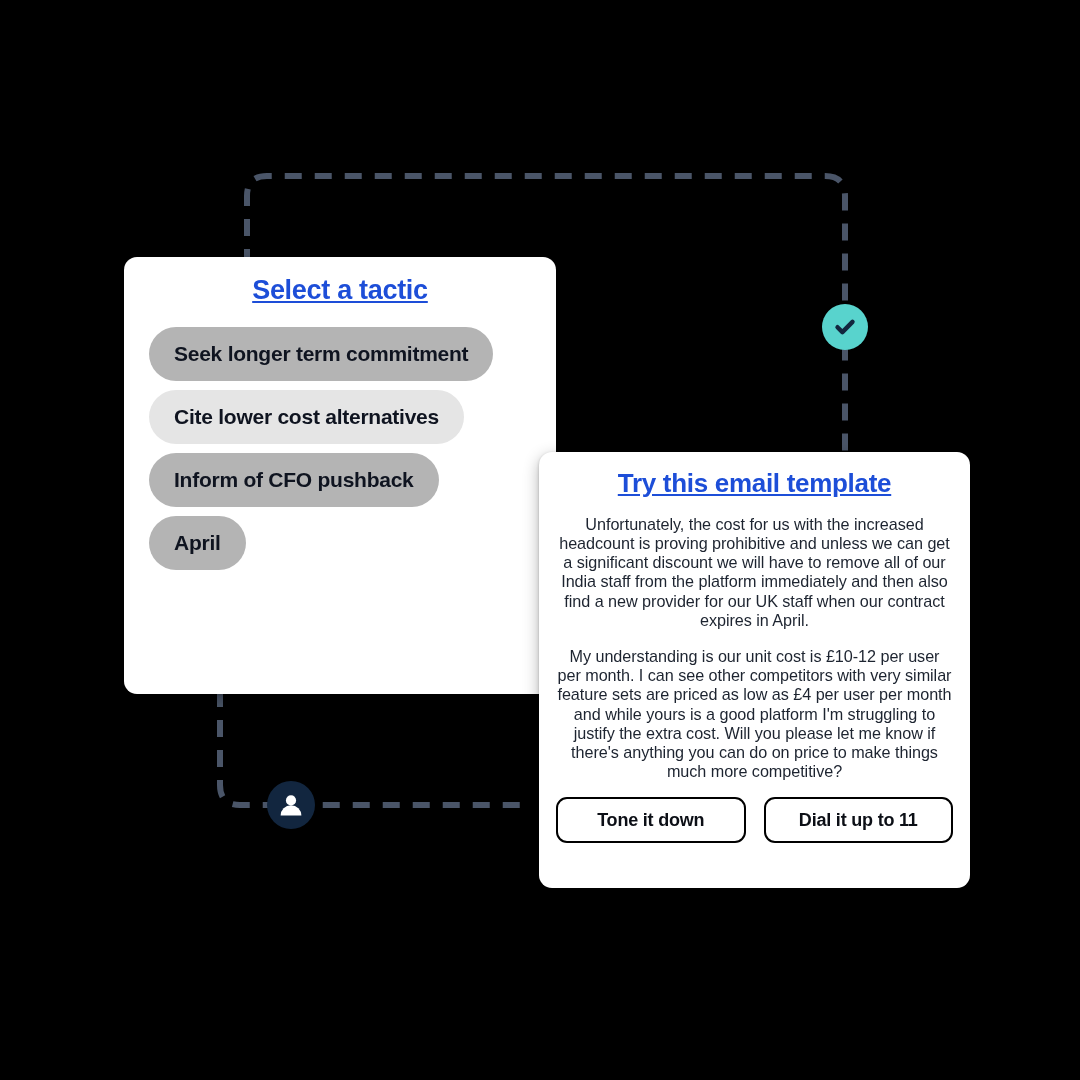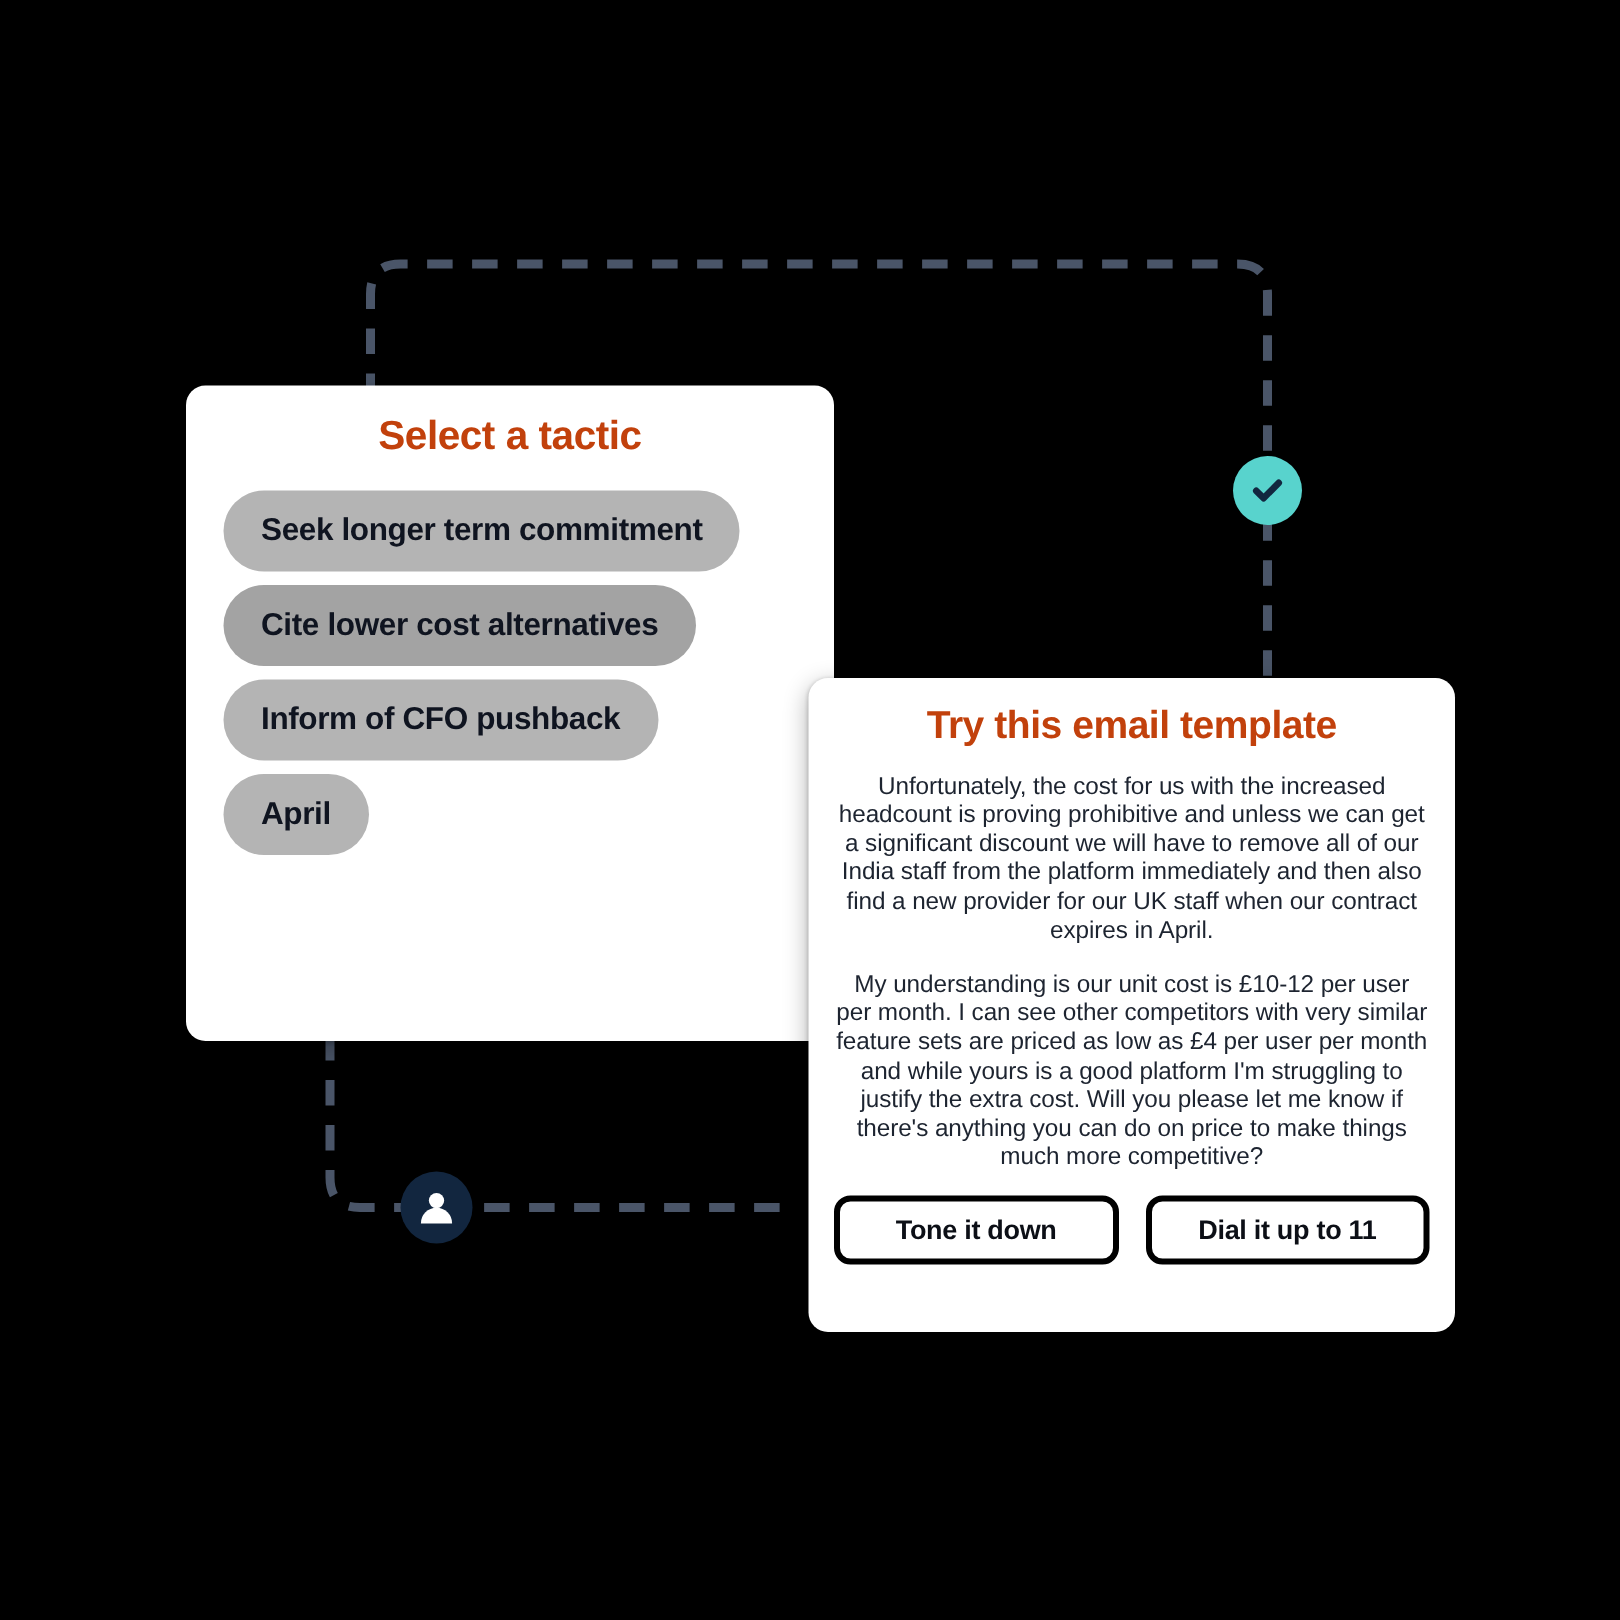--- a/index.html
+++ b/index.html
@@ -80,24 +80,25 @@
     padding: 17px 17px 14px 17px;
     display: flex;
     flex-direction: column;
     margin-left: 15px;
   }
 
   
   .card-title {
     font-size: 27px;
     font-weight: bold;
-    color: #c2410c;
+    color: #1d4ed8;
     text-align: center;
     letter-spacing: -0.3px;
     line-height: 1.15;
+    text-decoration: underline;
   }
   #tactic-title { margin-bottom: 21px; }
 
   .pill-list {
     display: flex;
     flex-direction: column;
     align-items: flex-start;
     gap: 9px;
     padding-left: 11px;
     margin-left: 14px;
@@ -109,21 +110,21 @@
     padding: 0 25px;
     border-radius: 27px;
     background: #b4b4b4;
     color: #0f1420;
     font-size: 21px;
     font-weight: bold;
     letter-spacing: -0.25px;
     white-space: nowrap;
     cursor: pointer;
   }
-  .pill.selected { background: #a3a3a3; }
+  .pill.selected { background: #e5e5e5; }
 
   
   #email-title { margin-bottom: 16px; font-size: 26px; }
 
   .email-body {
     font-size: 16.2px;
     line-height: 1.185;
     color: #1d2430;
     letter-spacing: -0.05px;
     text-align: center;
@@ -142,21 +143,21 @@
 
   .btn-row {
     margin-top: 16px;
     display: flex;
     gap: 18px;
     justify-content: center;
   }
   .btn {
     flex: 1;
     height: 46px;
-    border: 4px solid #000000;
+    border: 2px solid #000000;
     border-radius: 11px;
     background: #ffffff;
     color: #0c0f16;
     font-family: "Liberation Sans", sans-serif;
     font-size: 18px;
     font-weight: bold;
     letter-spacing: -0.2px;
     cursor: pointer;
     display: flex;
     align-items: center;

